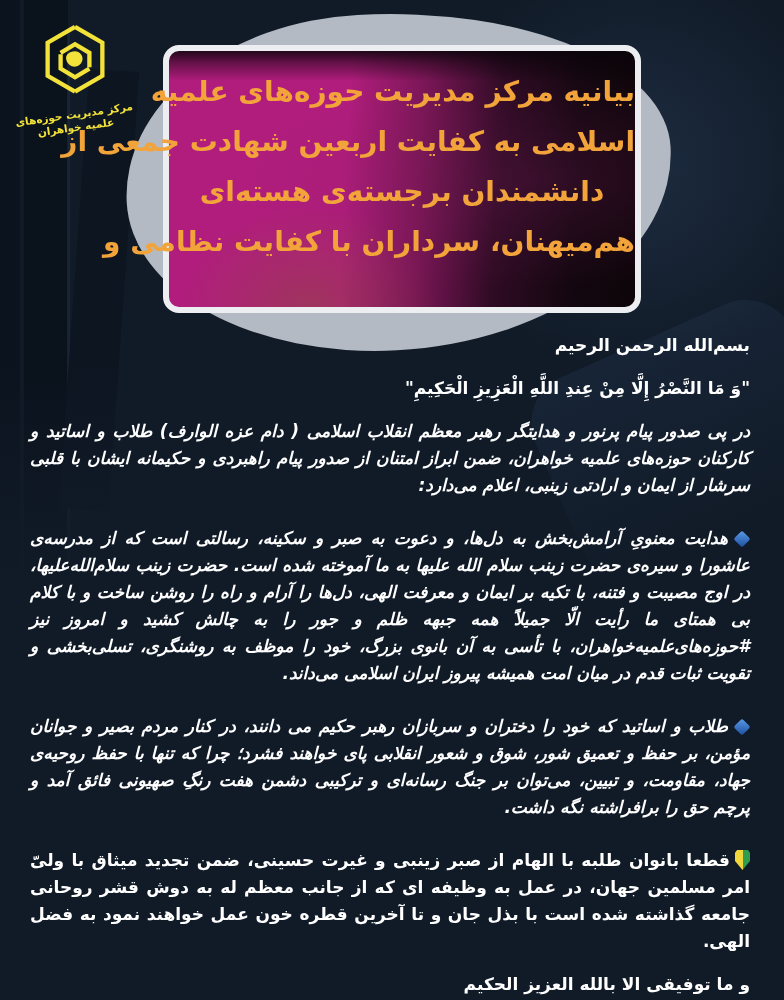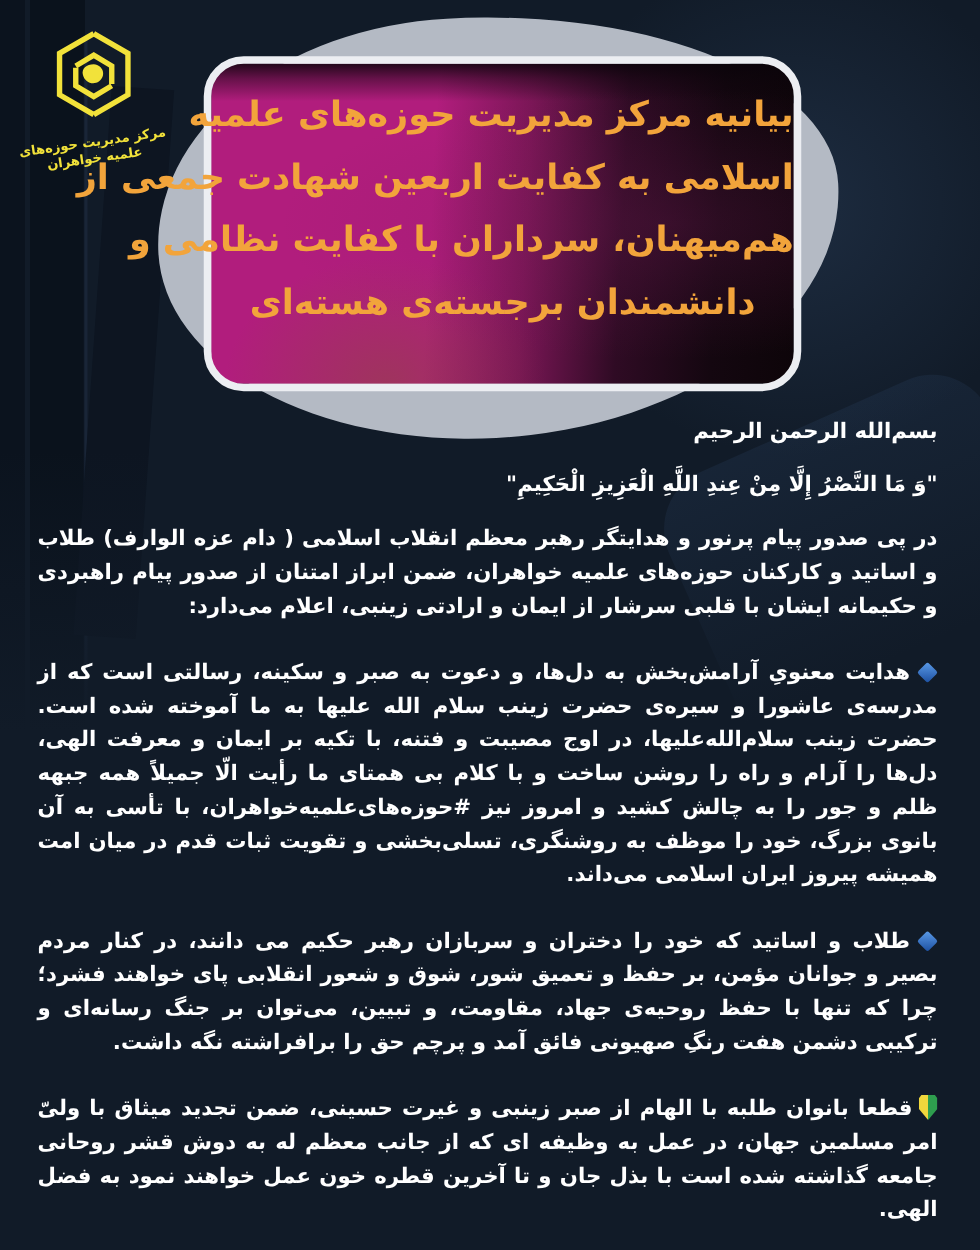--- a/index.html
+++ b/index.html
@@ -25,36 +25,36 @@
     background:#b4bac4;transform:rotate(-3deg);
     border-radius:44% 56% 52% 48% / 52% 44% 56% 48%;}
 
   
   .logo{position:absolute;left:10px;top:22px;width:130px;text-align:center;}
   .logo-caption{color:#f2e23a;font-size:10.5px;font-weight:bold;line-height:13px;
     transform:rotate(-8deg);margin-top:6px;}
 
   
   .title-box{position:absolute;left:163px;top:45px;width:478px;height:268px;
-    box-sizing:border-box;border:6px solid #eceef2;border-radius:32px;
+    box-sizing:border-box;border:6px solid #eceef2;border-radius:16px;
     background:
       linear-gradient(to bottom,rgba(10,4,10,.85) 0px,rgba(10,4,10,.45) 12px,rgba(10,4,10,0) 30px),
       radial-gradient(ellipse at 78% 50%,rgba(120,30,90,.28),rgba(120,30,90,0) 60%),
       radial-gradient(ellipse at 30% 100%,rgba(125,95,35,.35),rgba(125,95,35,0) 28%),
       linear-gradient(93deg,#b11d7d 0%,#b11d7d 38%,#7a1656 54%,#2f0b24 70%,#140710 86%,#0d0509 100%);
     padding-top:16px;}
   .title-line{color:#f2a43b;font-size:28px;font-weight:bold;line-height:50px;
     text-align:center;direction:rtl;white-space:nowrap;}
 
   
   .doc-body{position:absolute;top:316px;right:18px;left:14px;direction:rtl;
     color:#ffffff;font-size:17px;font-weight:bold;line-height:27px;text-align:right;}
   .doc-body p{margin:16px;}
   .para{text-align:justify;}
-  .gap{margin-bottom:26px !important;}
+  .gap{margin-bottom:26px !important;font-style:italic;}
   .gap-top{margin-top:26px;}
 
   .diamond-icon{display:inline-block;width:12px;height:12px;border-radius:2px;
     background:linear-gradient(135deg,#5b9be8 0%,#1c4fa0 100%);
     transform:rotate(45deg);margin-left:8px;margin-right:2px;vertical-align:-1px;}
   .badge-icon{display:inline-block;width:15px;height:20px;
     background:linear-gradient(to left,#2e9e4e 50%,#f0d73c 50%);
     clip-path:polygon(14% 0,86% 0,100% 14%,100% 55%,50% 100%,0 55%,0 14%);
     margin-left:5px;vertical-align:-4px;}
 </style>
@@ -82,22 +82,22 @@
         <path d="M70 64 L50 76 L30 64 L30 44"></path>
       </g>
       <path d="M50 40 C61 41 64 53 56 59 C49 64 40 60 38 52 C36 45 42 40 50 40 Z" fill="#f2e23a"></path>
     </svg>
     <div class="logo-caption">مرکز مدیریت حوزه‌های علمیه خواهران</div>
   </div>
 
   <div class="title-box">
     <div class="title-line">بیانیه مرکز مدیریت حوزه‌های علمیه</div>
     <div class="title-line">اسلامی به کفایت اربعین شهادت جمعی از</div>
+    <div class="title-line">دانشمندان برجسته‌ی هسته‌ای</div>
     <div class="title-line">هم‌میهنان، سرداران با کفایت نظامی و</div>
-    <div class="title-line">دانشمندان برجسته‌ی هسته‌ای</div>
   </div>
 
   <div class="doc-body">
     <p class="line">بسم‌الله الرحمن الرحیم</p>
     <p class="line">"وَ مَا النَّصْرُ إِلَّا مِنْ عِندِ اللَّهِ الْعَزِيزِ الْحَكِيمِ"</p>
     <p class="para gap">در پی صدور پیام پرنور و هدایتگر رهبر معظم انقلاب اسلامی ( دام عزه الوارف) طلاب و اساتید و کارکنان حوزه‌های علمیه خواهران، ضمن ابراز امتنان از صدور پیام راهبردی و حکیمانه ایشان با قلبی سرشار از ایمان و ارادتی زینبی، اعلام می‌دارد:</p>
 
     <p class="para gap">
       <span class="diamond-icon"></span><span>هدایت معنویِ آرامش‌بخش به دل‌ها، و دعوت به صبر و سکینه، رسالتی است که از مدرسه‌ی عاشورا و سیره‌ی حضرت زینب سلام الله علیها به ما آموخته شده است. حضرت زینب سلام‌الله‌علیها، در اوج مصیبت و فتنه، با تکیه بر ایمان و معرفت الهی، دل‌ها را آرام و راه را روشن ساخت و با کلام بی همتای ما رأیت الّا جمیلاً همه جبهه ظلم و جور را به چالش کشید و امروز نیز #حوزه‌های‌علمیه‌خواهران، با تأسی به آن بانوی بزرگ، خود را موظف به روشنگری، تسلی‌بخشی و تقویت ثبات قدم در میان امت همیشه پیروز ایران اسلامی می‌داند.</span>
     </p>

